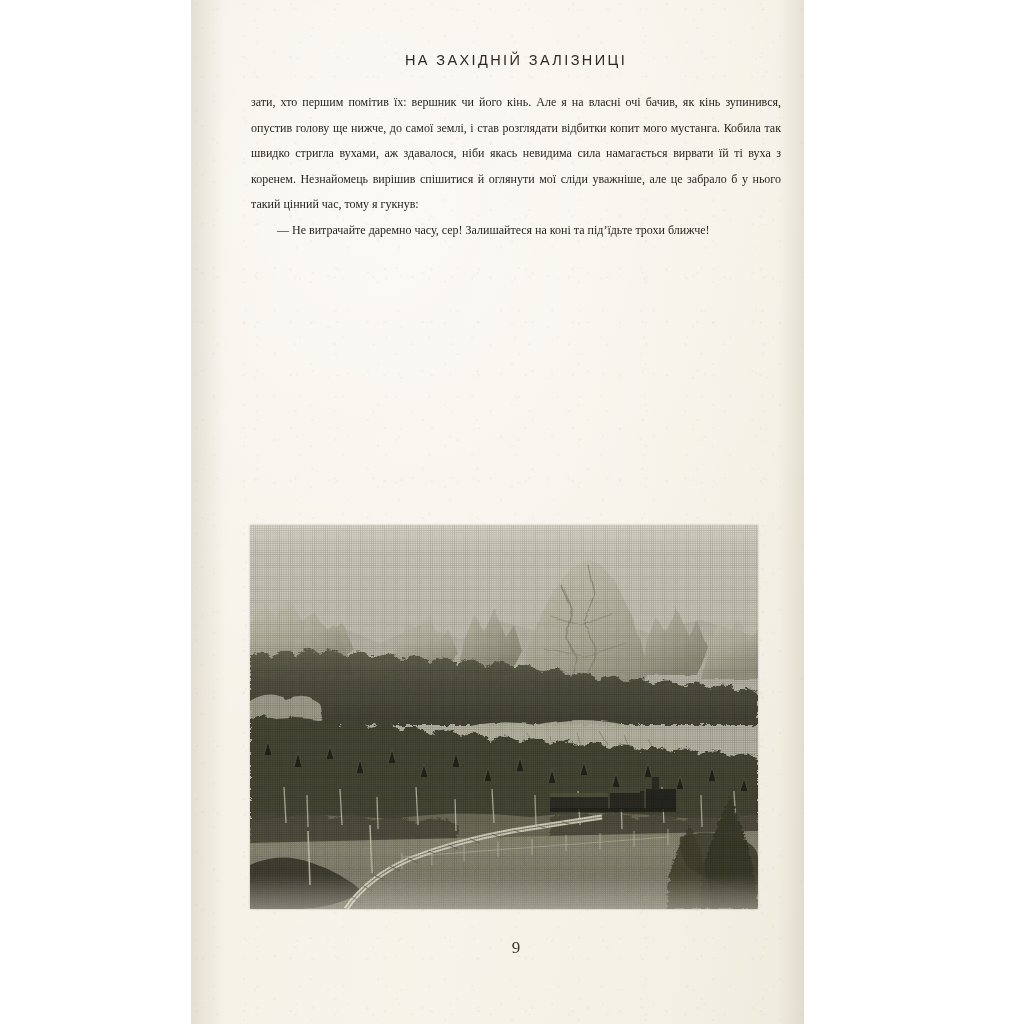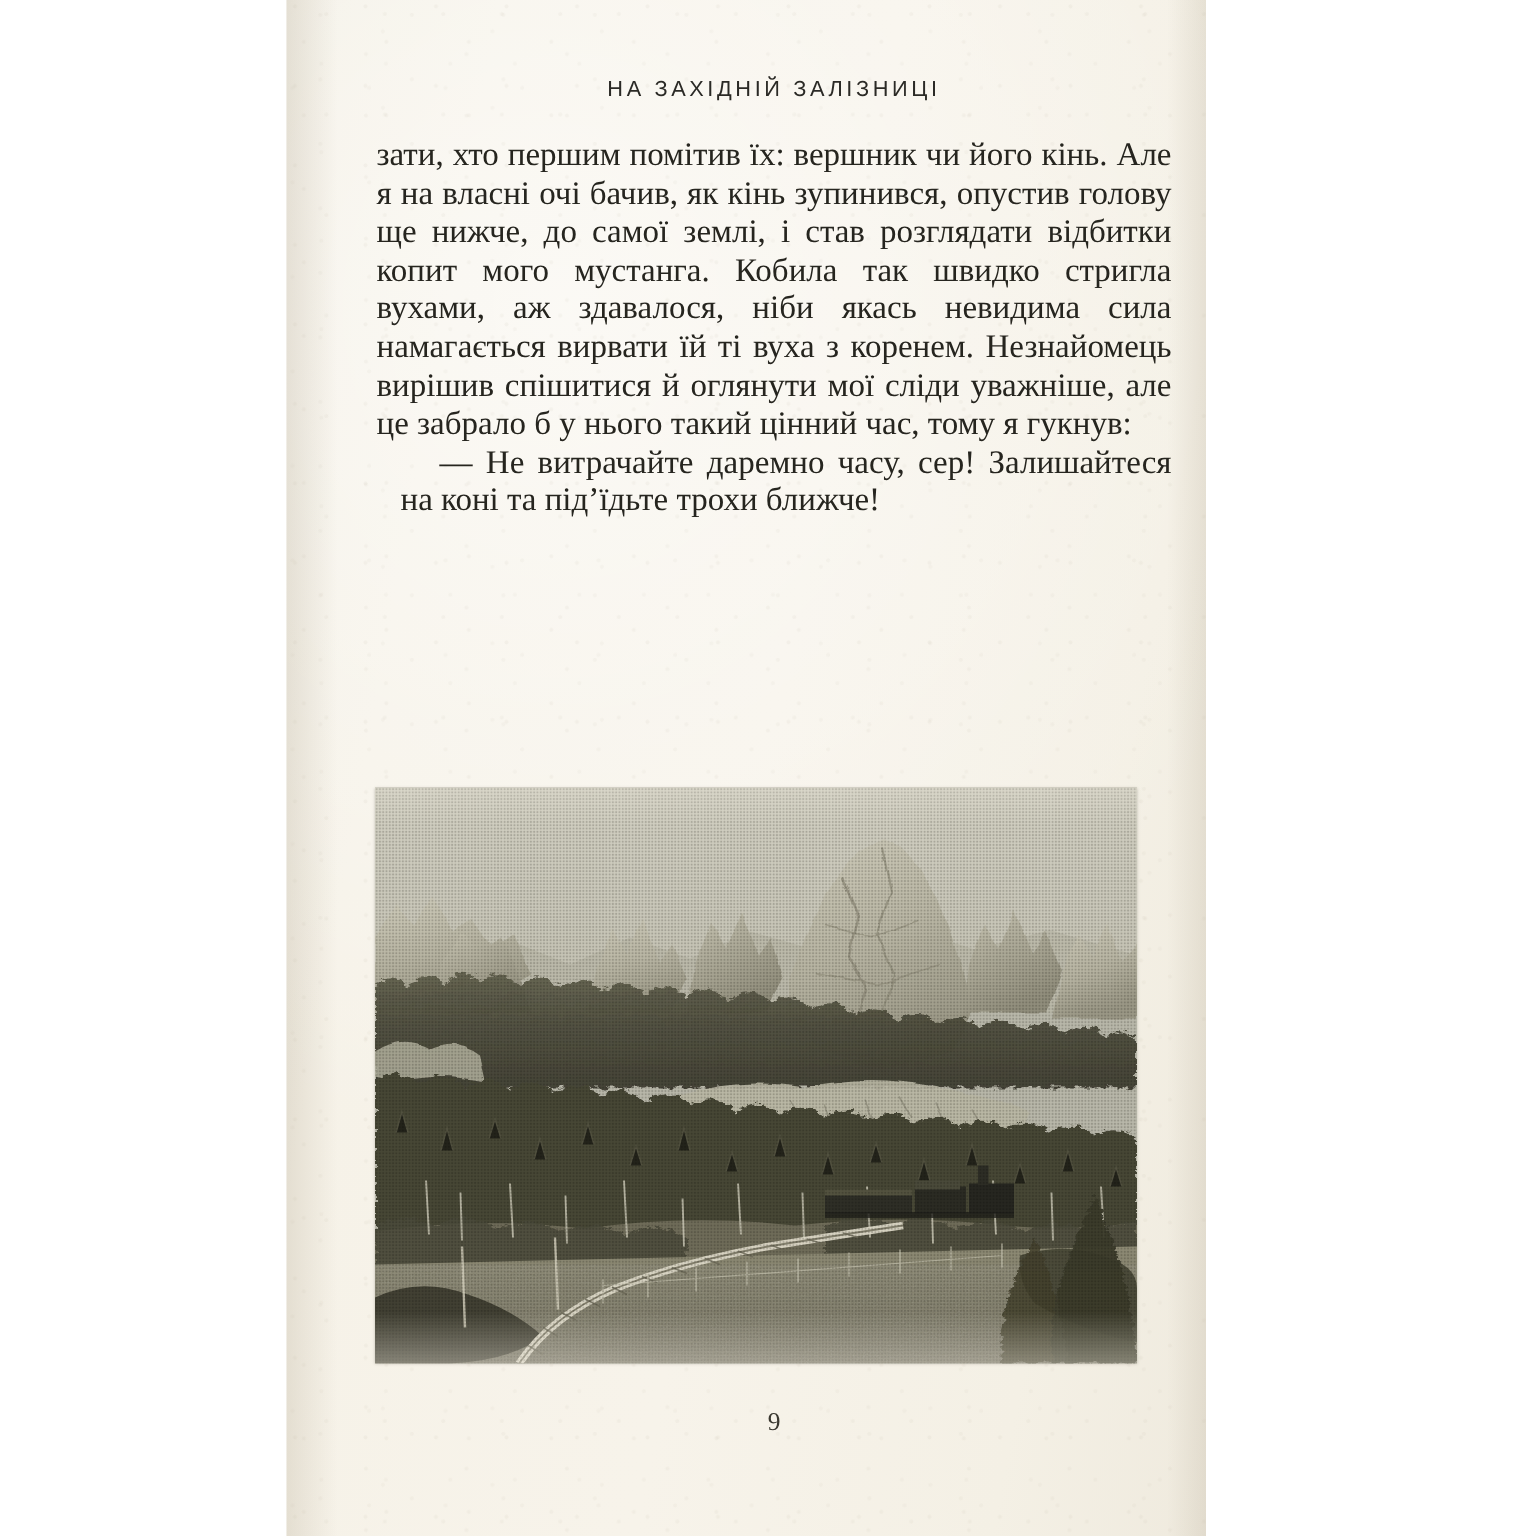--- a/index.html
+++ b/index.html
@@ -79,34 +79,33 @@
     font-family: "Liberation Sans", sans-serif;
     font-size: 14.5px;
     letter-spacing: 2.4px;
     color: #2b2a26;
     font-weight: 400;
   }
 
   .body-text {
     margin-top: 22px;
     font-family: "Liberation Serif", serif;
-    font-size: 22px;
+    font-size: 12px;
     line-height: 25.6px;
     color: #26251f;
     text-align: justify;
     text-justify: inter-word;
     -webkit-hyphens: none;
     hyphens: none;
   }
   .body-text p {
     margin: 0;
   }
   .body-text p.indent {
     text-indent: 26px;
-    margin-left: 16px;
   }
   
   .body-text p.runon {
     text-indent: 0;
   }
 
   
   .photo-frame {
     position: absolute;
     left: 59px;

